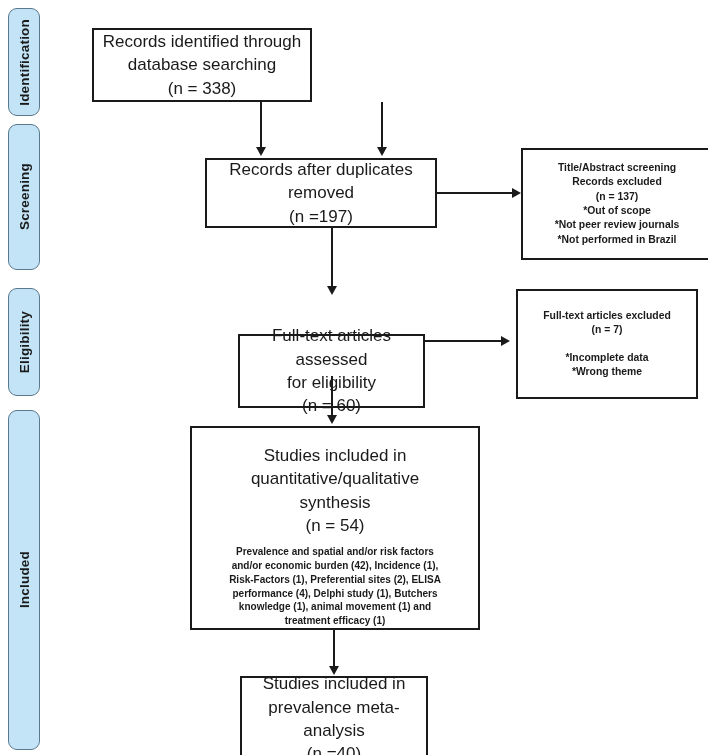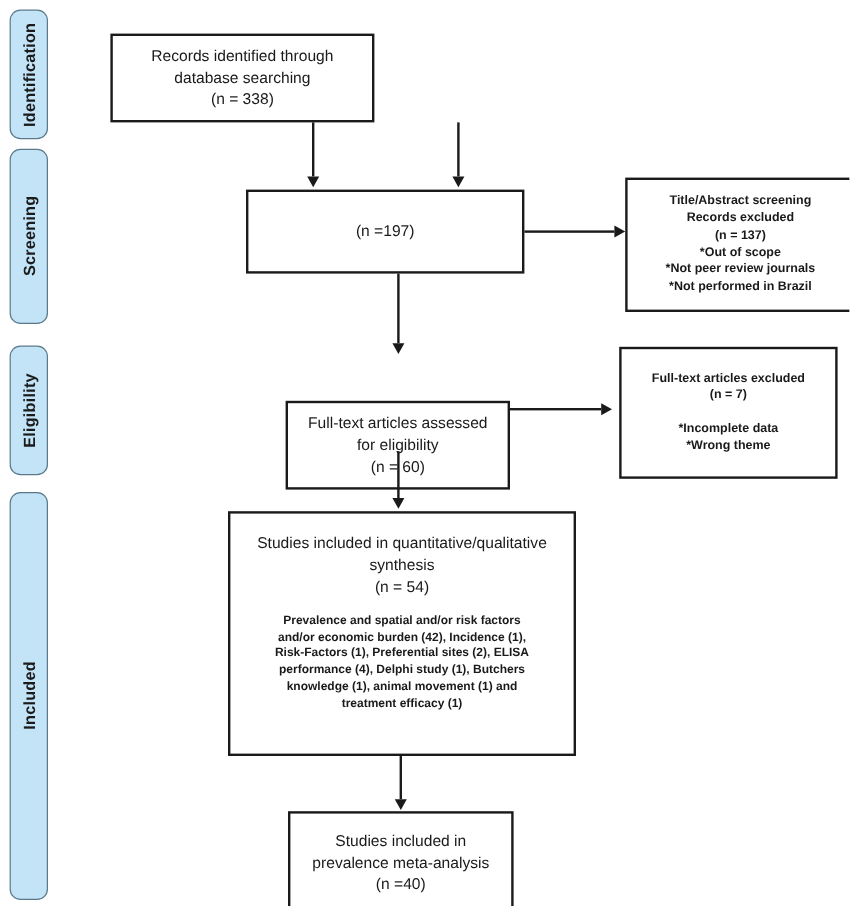--- a/index.html
+++ b/index.html
@@ -52,21 +52,21 @@
     justify-content: center;
     text-align: center;
     color: #1a1a1a;
   }
   .flow-box .line {
     display: block;
     width: 100%;
     line-height: 1.38;
   }
 
-  .txt-11 { font-size: 13px; }
+  .txt-11 { font-size: 17px; }
   .txt-105 { font-size: 10.4px; }
   .txt-10 { font-size: 10px; }
   .bold { font-weight: bold; }
   .spacer-gap { height: 13px; }
 
   
   .conn {
     position: absolute;
     background: #1a1a1a;
   }
@@ -118,20 +118,21 @@
   </div>
 
 
   <div class="conn conn-v" style="left:260px; top:102px; height:45px;"></div>
   <div class="arrow-down" style="left:255.5px; top:147px;"></div>
 
   <div class="conn conn-v" style="left:381px; top:102px; height:45px;"></div>
   <div class="arrow-down" style="left:376.5px; top:147px;"></div>
 
   <div class="flow-box" style="left:205px; top:158px; width:232px; height:70px;">
+    <span class="line txt-11">Records after duplicates removed</span>
     <span class="line txt-11">(n =197)</span>
   </div>
 
   <div class="flow-box" style="left:521px; top:148px; width:192px; height:112px;">
     <span class="line txt-105 bold">Title/Abstract screening</span>
     <span class="line txt-105 bold">Records excluded</span>
     <span class="line txt-105 bold">(n = 137)</span>
     <span class="line txt-105 bold">*Out of scope</span>
     <span class="line txt-105 bold">*Not peer review journals</span>
     <span class="line txt-105 bold">*Not performed in Brazil</span>

